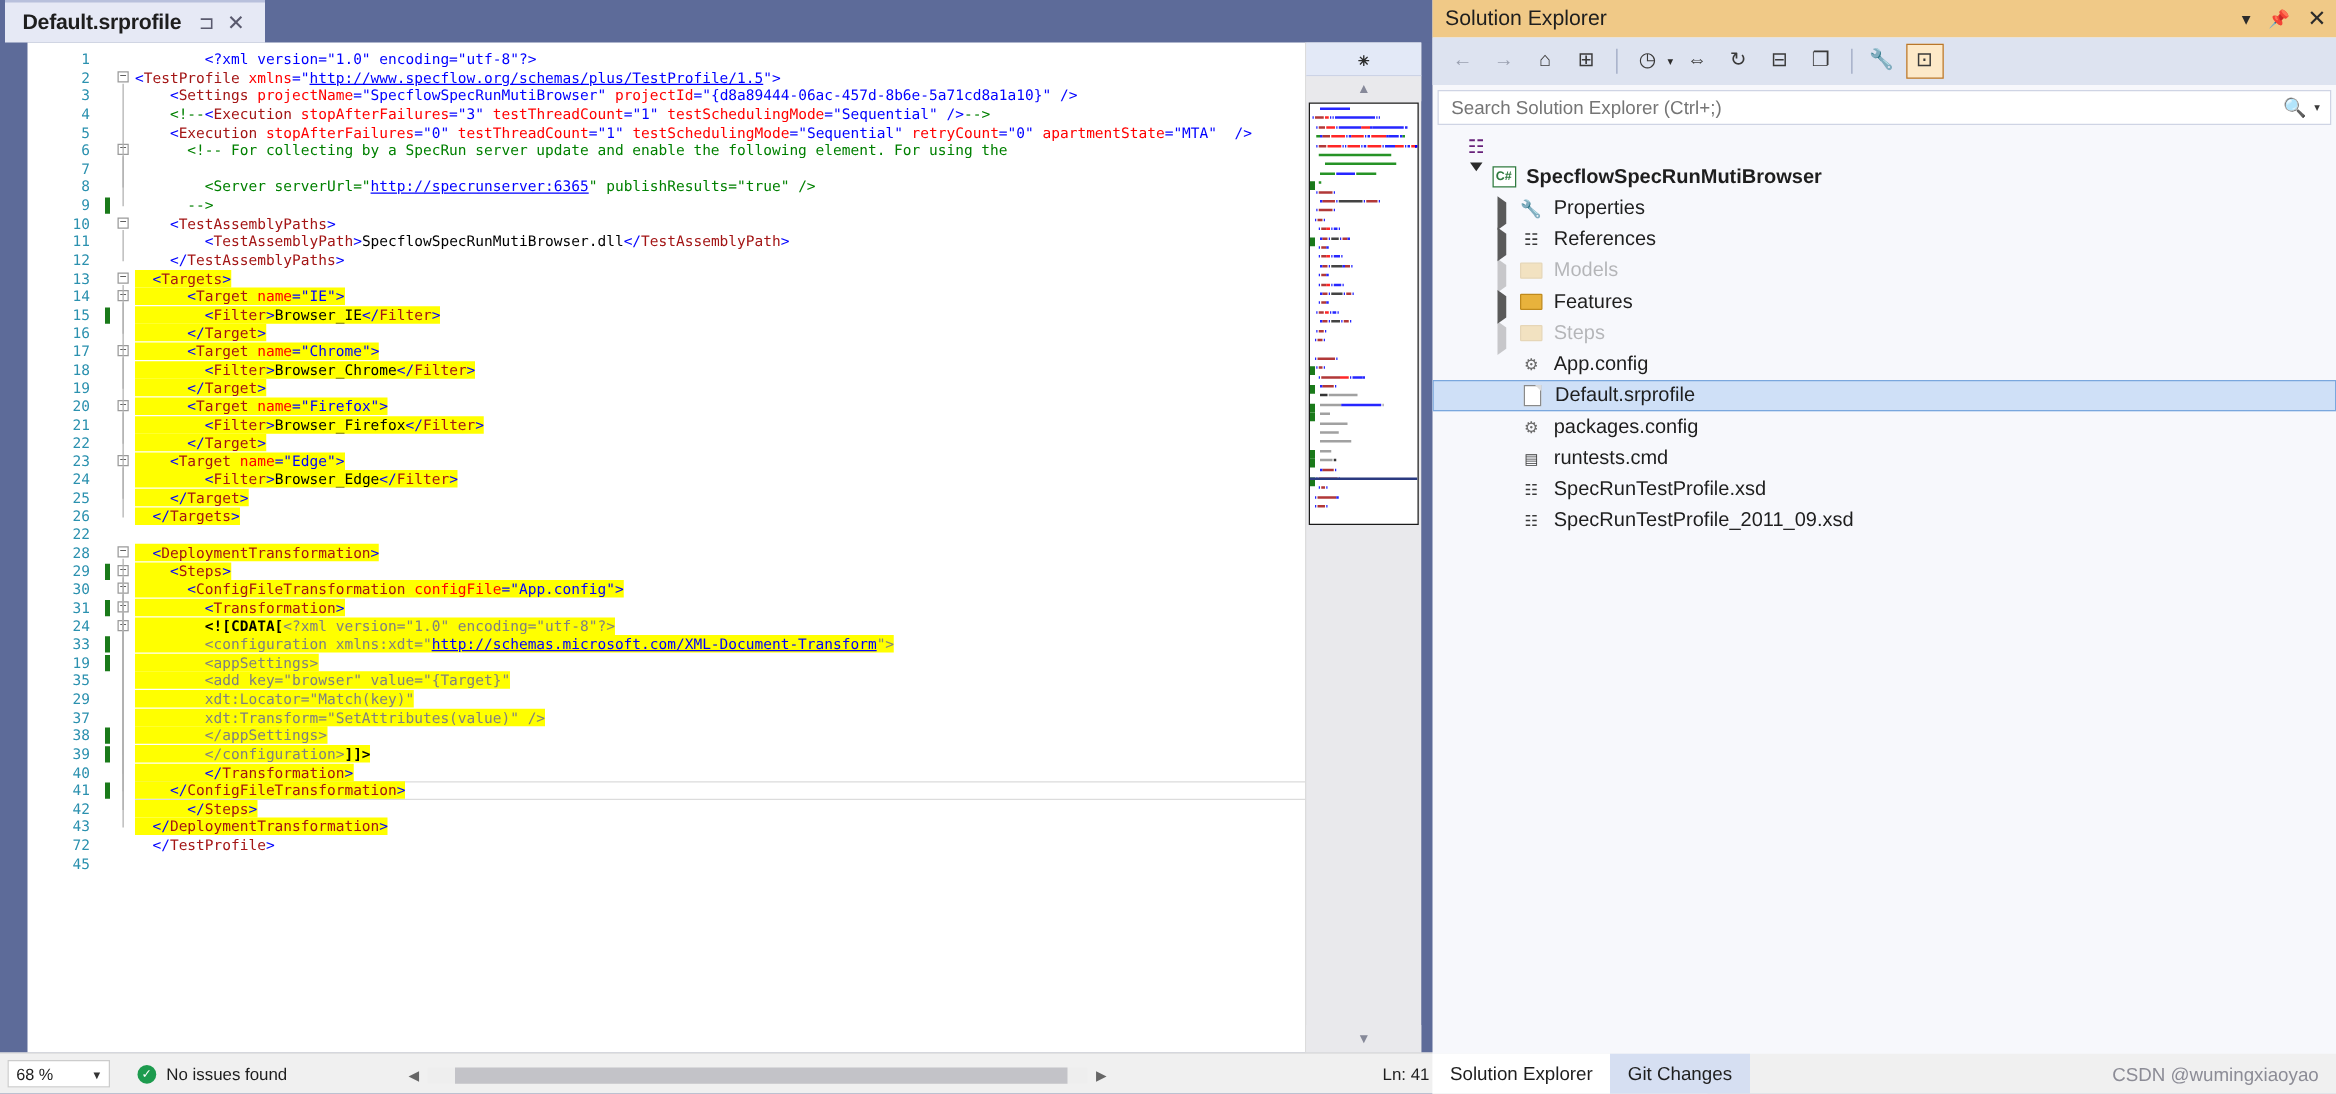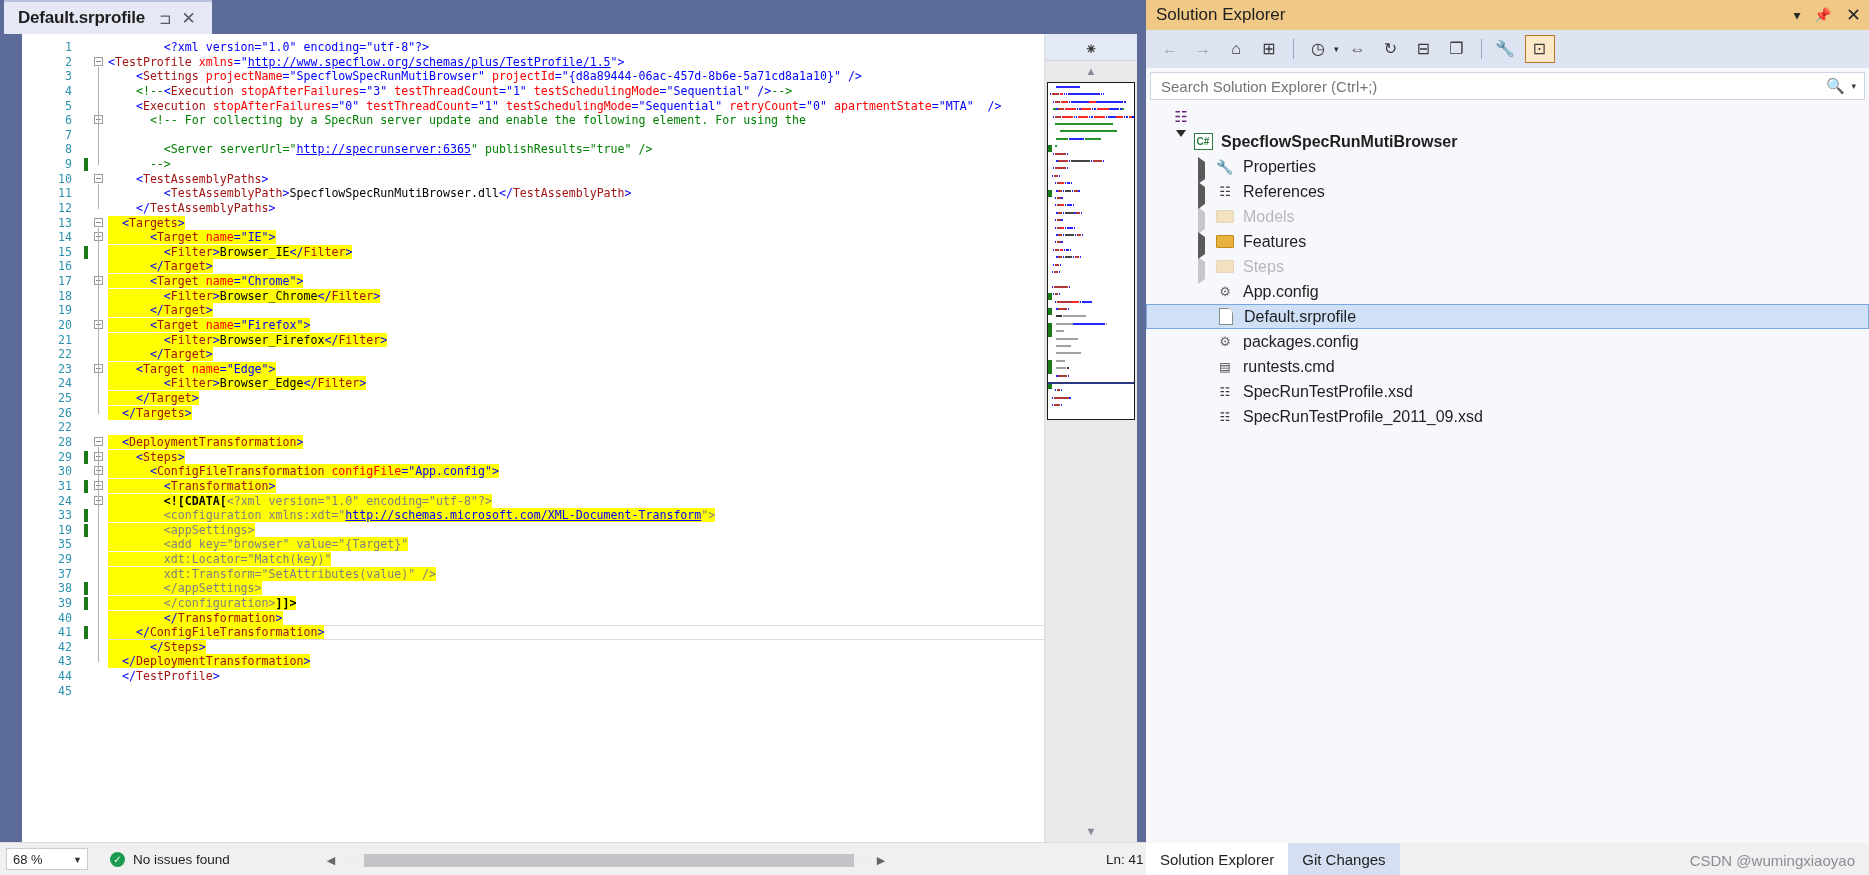--- a/index.html
+++ b/index.html
@@ -247,21 +247,21 @@
           <div class="line" style="top: 488.79px; position: absolute;"><span class="ln">19</span><span class="gutter-change green"></span><span class="code"><span class="hl"><span>&nbsp;&nbsp;&nbsp;&nbsp;&nbsp;&nbsp;&nbsp;&nbsp;</span><span class="t-gray">&lt;appSettings&gt;</span></span></span></div>
           <div class="line" style="top: 503.42px; position: absolute;"><span class="ln">35</span><span class="code"><span class="hl"><span>&nbsp;&nbsp;&nbsp;&nbsp;&nbsp;&nbsp;&nbsp;&nbsp;</span><span class="t-gray">&lt;add key="browser" value="{Target}"</span></span></span></div>
           <div class="line" style="top: 518.05px; position: absolute;"><span class="ln">29</span><span class="code"><span class="hl"><span>&nbsp;&nbsp;&nbsp;&nbsp;&nbsp;&nbsp;&nbsp;&nbsp;</span><span class="t-gray">xdt:Locator="Match(key)"</span></span></span></div>
           <div class="line" style="top: 532.68px; position: absolute;"><span class="ln">37</span><span class="code"><span class="hl"><span>&nbsp;&nbsp;&nbsp;&nbsp;&nbsp;&nbsp;&nbsp;&nbsp;</span><span class="t-gray">xdt:Transform="SetAttributes(value)" /&gt;</span></span></span></div>
           <div class="line" style="top: 547.31px; position: absolute;"><span class="ln">38</span><span class="gutter-change green"></span><span class="code"><span class="hl"><span>&nbsp;&nbsp;&nbsp;&nbsp;&nbsp;&nbsp;&nbsp;&nbsp;</span><span class="t-gray">&lt;/appSettings&gt;</span></span></span></div>
           <div class="line" style="top: 561.94px; position: absolute;"><span class="ln">39</span><span class="gutter-change green"></span><span class="code"><span class="hl"><span>&nbsp;&nbsp;&nbsp;&nbsp;&nbsp;&nbsp;&nbsp;&nbsp;</span><span class="t-gray">&lt;/configuration&gt;</span><span class="t-cdata">]]&gt;</span></span></span></div>
           <div class="line" style="top: 576.57px; position: absolute;"><span class="ln">40</span><span class="code"><span class="hl"><span>&nbsp;&nbsp;&nbsp;&nbsp;&nbsp;&nbsp;&nbsp;&nbsp;</span><span class="t-br">&lt;/</span><span class="t-tag">Transformation</span><span class="t-br">&gt;</span></span></span></div>
           <div class="line" style="top: 591.2px; position: absolute;"><span class="ln">41</span><span class="gutter-change green"></span><span class="cur-line" style="width: 952px;"></span><span class="code"><span class="hl"><span>&nbsp;&nbsp;&nbsp;&nbsp;</span><span class="t-br">&lt;/</span><span class="t-tag">ConfigFileTransformation</span><span class="t-br">&gt;</span></span></span></div>
           <div class="line" style="top: 605.83px; position: absolute;"><span class="ln">42</span><span class="code"><span class="hl"><span>&nbsp;&nbsp;&nbsp;&nbsp;&nbsp;&nbsp;</span><span class="t-br">&lt;/</span><span class="t-tag">Steps</span><span class="t-br">&gt;</span></span></span></div>
           <div class="line" style="top: 620.46px; position: absolute;"><span class="ln">43</span><span class="code"><span class="hl"><span>&nbsp;&nbsp;</span><span class="t-br">&lt;/</span><span class="t-tag">DeploymentTransformation</span><span class="t-br">&gt;</span></span></span></div>
-          <div class="line" style="top: 635.09px; position: absolute;"><span class="ln">44</span><span class="code"><span>&nbsp;&nbsp;</span><span class="t-br">&lt;/</span><span class="t-tag">TestProfile</span><span class="t-br">&gt;</span></span></div>
+          <div class="line" style="top: 635.09px; position: absolute;"><span class="ln">72</span><span class="code"><span>&nbsp;&nbsp;</span><span class="t-br">&lt;/</span><span class="t-tag">TestProfile</span><span class="t-br">&gt;</span></span></div>
           <div class="line" style="top: 649.72px; position: absolute;"><span class="ln">45</span><span class="code"><span></span></span></div>
           <div class="fold-bar" style="top: 32.63px; height: 98.41px;"></div>
           <div class="fold-bar" style="top: 91.15px; height: 25.26px;"></div>
           <div class="fold-bar" style="top: 149.67px; height: 25.26px;"></div>
           <div class="fold-bar" style="top: 193.56px; height: 186.19px;"></div>
           <div class="fold-bar" style="top: 208.19px; height: 25.26px;"></div>
           <div class="fold-bar" style="top: 252.08px; height: 25.26px;"></div>
           <div class="fold-bar" style="top: 295.97px; height: 25.26px;"></div>
           <div class="fold-bar" style="top: 339.86px; height: 25.26px;"></div>
           <div class="fold-bar" style="top: 413.01px; height: 215.45px;"></div>

